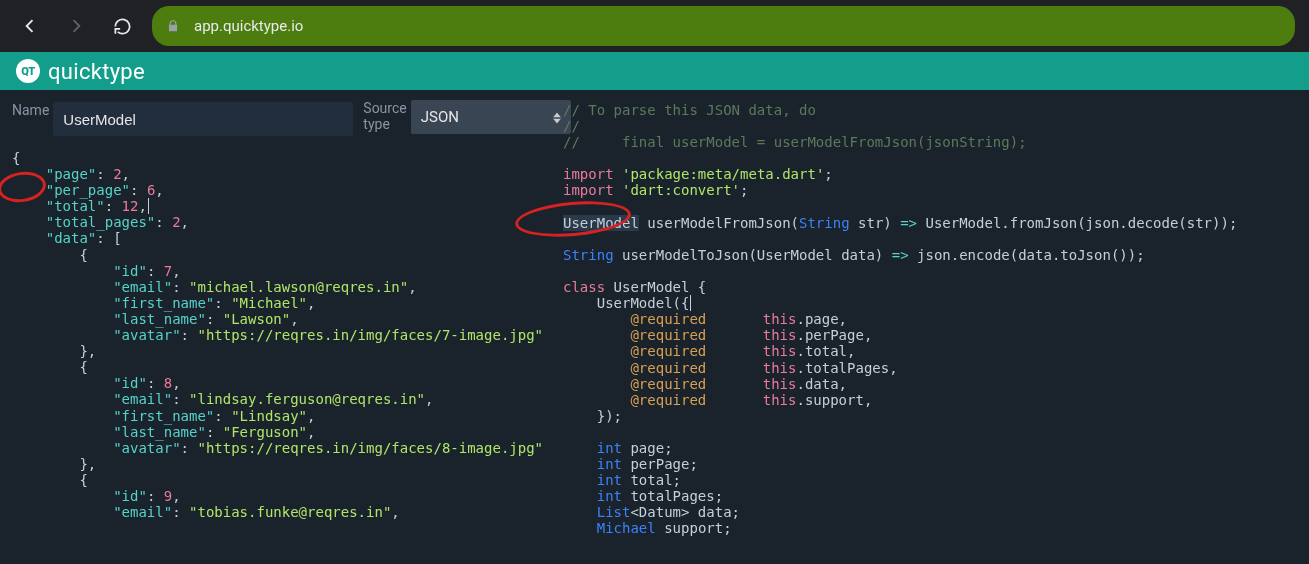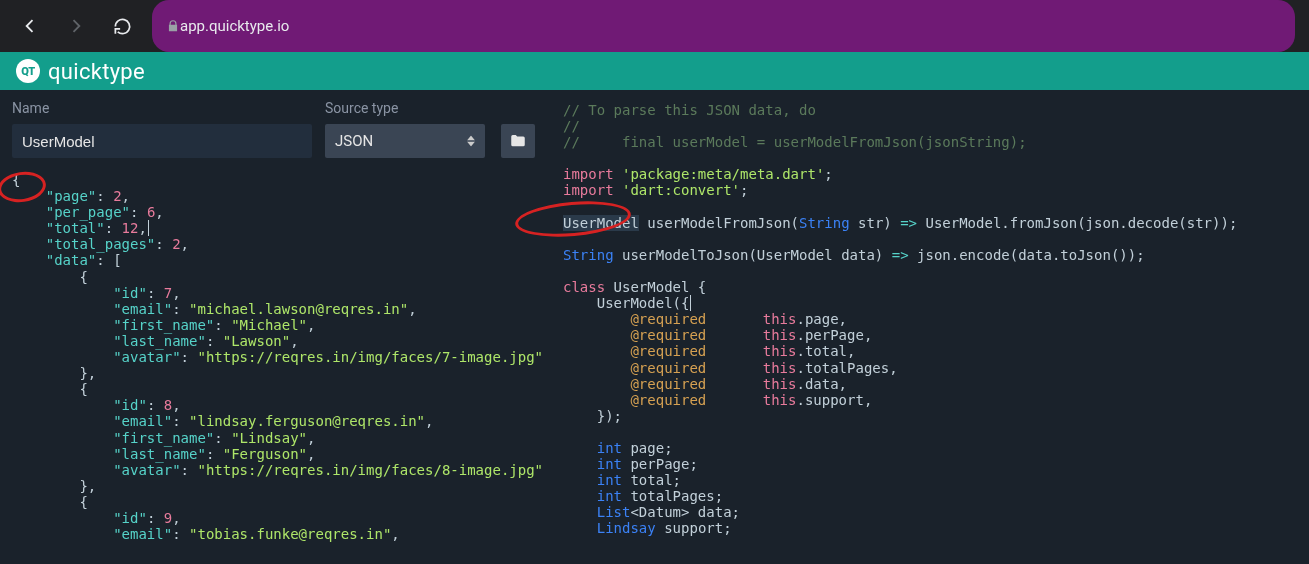--- a/index.html
+++ b/index.html
@@ -26,26 +26,27 @@
     align-items: center;
     justify-content: center;
     width: 32px;
     height: 32px;
     border-radius: 16px;
     color: #e8eaed;
   }
   .chrome-btn.disabled { color: #5f6368; }
   .url-bar {
     flex: 1;
-    height: 52px;
-    background: #701a75;
+    height: 40px;
+    background: #4d7c0f;
     border-radius: 17px;
     display: flex;
     align-items: center;
     padding: 0 14px;
+    gap: 14px;
     color: #e8eaed;
     font-size: 15px;
   }
   .lock-icon { color: #9aa0a6; display:flex; align-items:center; }
 
   
   .app-header {
     height: 38px;
     background: #139e8c;
     display: flex;
@@ -92,21 +93,21 @@
     overflow: hidden;
   }
 
   
   .controls-row {
     display: flex;
     gap: 10px;
     align-items: flex-end;
     margin-bottom: 14px;
   }
-  .ctrl-group { display: flex; flex-direction: column; gap: 4px; }
+  .ctrl-group { display: flex; flex-direction: row; gap: 4px; }
   .ctrl-label { color: #8a94a4; font-size: 14px; margin-bottom: 4px; }
   .ctrl-input {
     background: #222e3d;
     border: none;
     color: #e6e6e6;
     padding: 7px 10px;
     font-size: 15px;
     border-radius: 2px;
     width: 300px;
     height: 34px;
@@ -292,19 +293,19 @@
         <span class="ann">@required</span> <span class="this">this</span>.totalPages,
         <span class="ann">@required</span> <span class="this">this</span>.data,
         <span class="ann">@required</span> <span class="this">this</span>.support,
     });
 
     <span class="builtin">int</span> page;
     <span class="builtin">int</span> perPage;
     <span class="builtin">int</span> total;
     <span class="builtin">int</span> totalPages;
     <span class="builtin">List</span>&lt;Datum&gt; data;
-    <span class="builtin">Lindsay</span> support;
+    <span class="builtin">Michael</span> support;
 </div>
   </div>
 
   <div class="circle" style="left:-2px; top:82px; width:48px; height:30px; transform:rotate(-8deg);"></div>
   <div class="circle" style="left:515px; top:112px; width:116px; height:34px; transform:rotate(-5deg);"></div>
 </div>
 
 </body></html>

